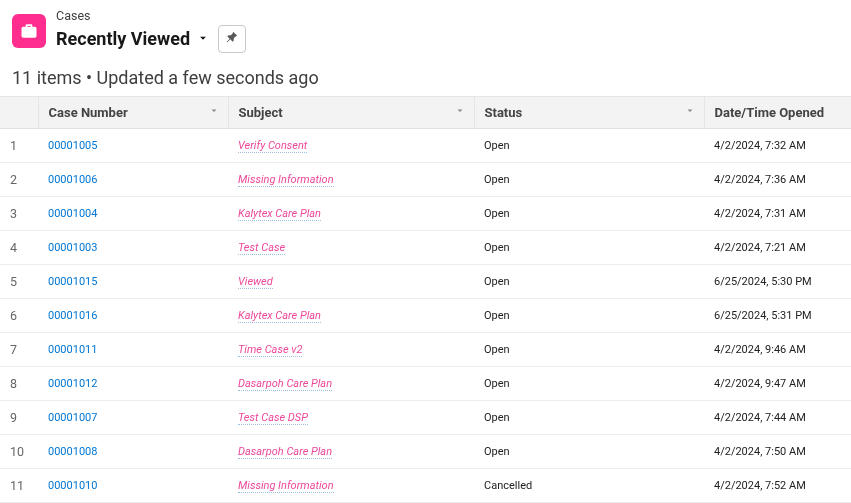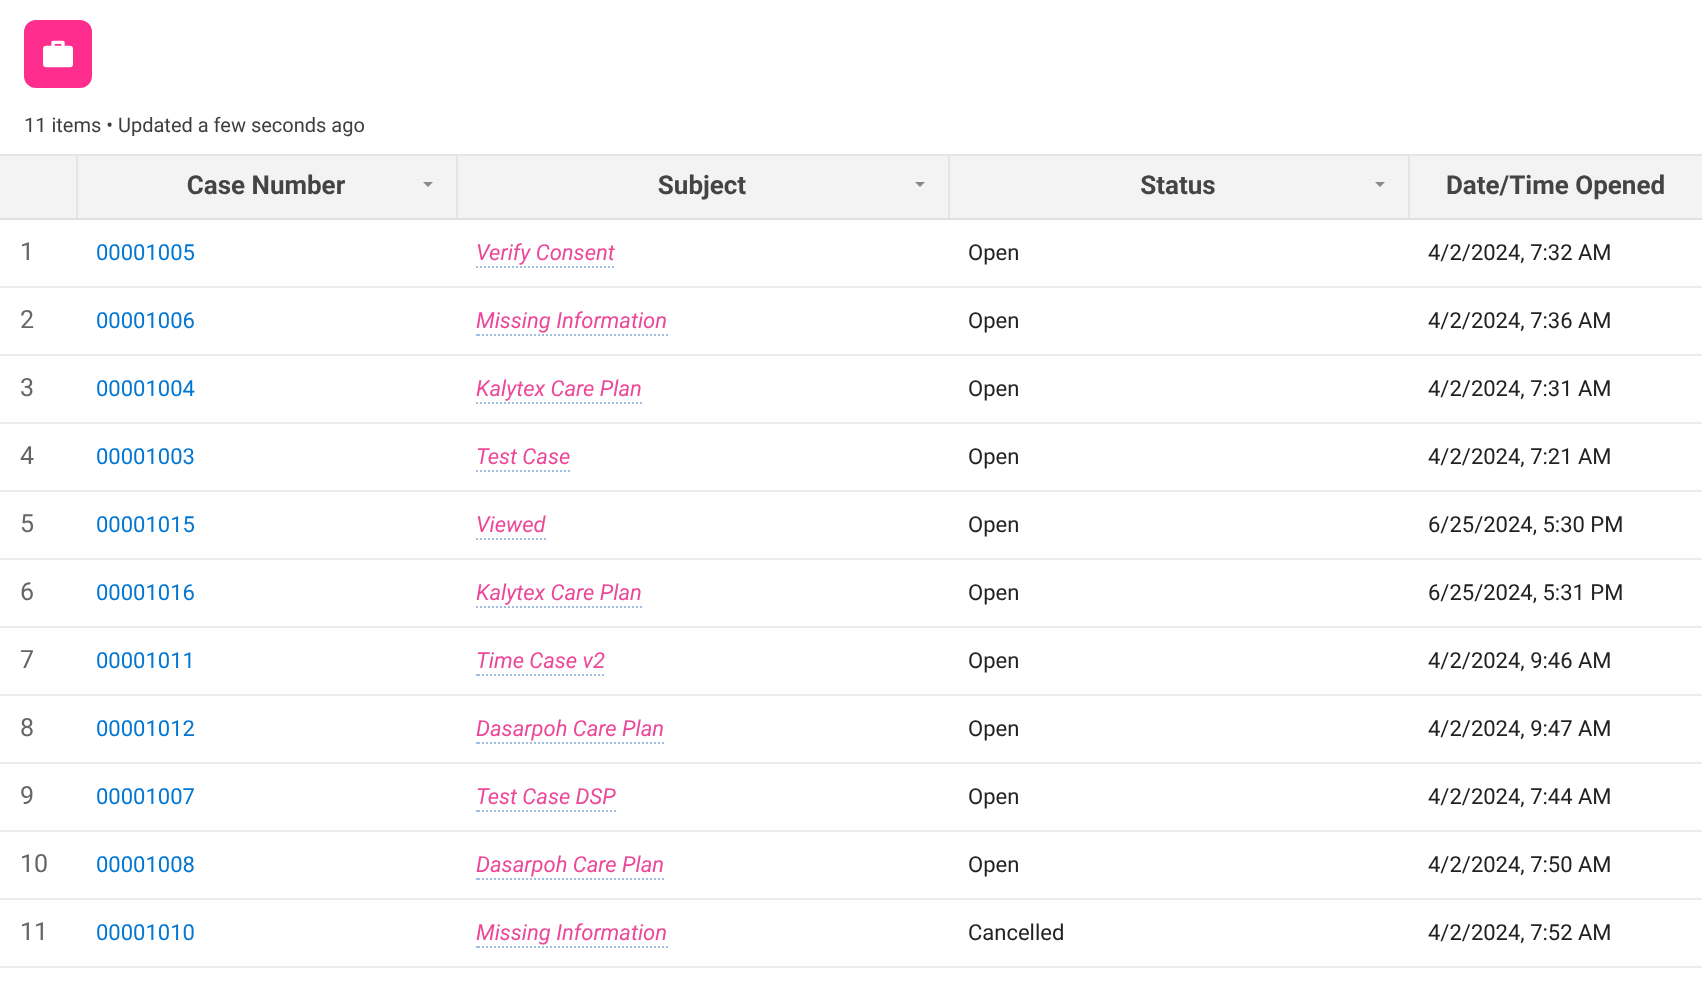--- a/index.html
+++ b/index.html
@@ -55,34 +55,34 @@
     border: 1px solid #c9c9c9;
     border-radius: 4px;
     background: #ffffff;
     display: flex;
     align-items: center;
     justify-content: center;
     cursor: pointer;
   }
   .pin-btn svg { width: 14px; height: 14px; fill: #5a5a5a; }
   .meta-line {
-    font-size: 10px;
+    font-size: 18px;
     color: #3e3e3e;
     padding: 10px 12px 8px 12px;
   }
   
   .table-wrap { border-top: 1px solid #e5e5e5; }
   table {
     border-collapse: collapse;
     width: 100%;
     table-layout: fixed;
   }
   thead th {
     background: #f3f3f3;
-    text-align: center;
+    text-align: left;
     font-weight: 700;
     font-size: 13px;
     color: #444;
     padding: 8px 10px;
     border-bottom: 1px solid #e0e0e0;
     border-right: 1px solid #e5e5e5;
     position: relative;
   }
   thead th:last-child { border-right: none; }
   .sort-chevron {
@@ -122,20 +122,40 @@
 </style>
 </head>
 <body>
 
 <div class="header-region">
   <div class="header-top">
     <div class="object-icon">
       <svg viewBox="0 0 24 24">
           <path d="M9 4h6a1 1 0 0 1 1 1v2h3a2 2 0 0 1 2 2v9a2 2 0 0 1-2 2H5a2 2 0 0 1-2-2V9a2 2 0 0 1 2-2h3V5a1 1 0 0 1 1-1zm1 3h4V6h-4v1z"></path>
         </svg>
+    </div>
+    <div class="title-stack">
+      <div class="object-label">Cases</div>
+      <div class="listview-row">
+        <div class="listview-name">
+          <span>Recently Viewed</span>
+          <span class="dropdown-caret">
+            <svg viewBox="0 0 24 24">
+                <path d="M7 10l5 5 5-5z"></path>
+              </svg>
+          </span>
+        </div>
+        <button class="pin-btn" type="button">
+          <span>
+            <svg viewBox="0 0 24 24">
+                <path d="M14 3l7 7-3 1-3 3v4l-2 2-4-4-5 5-1-1 5-5-4-4 2-2h4l3-3 1-3z"></path>
+              </svg>
+          </span>
+        </button>
+      </div>
     </div>
   </div>
 </div>
 
 <div class="meta-line">11 items • Updated a few seconds ago</div>
 
 <div class="table-wrap">
   <table>
     <colgroup>
       <col class="col-rownum">

